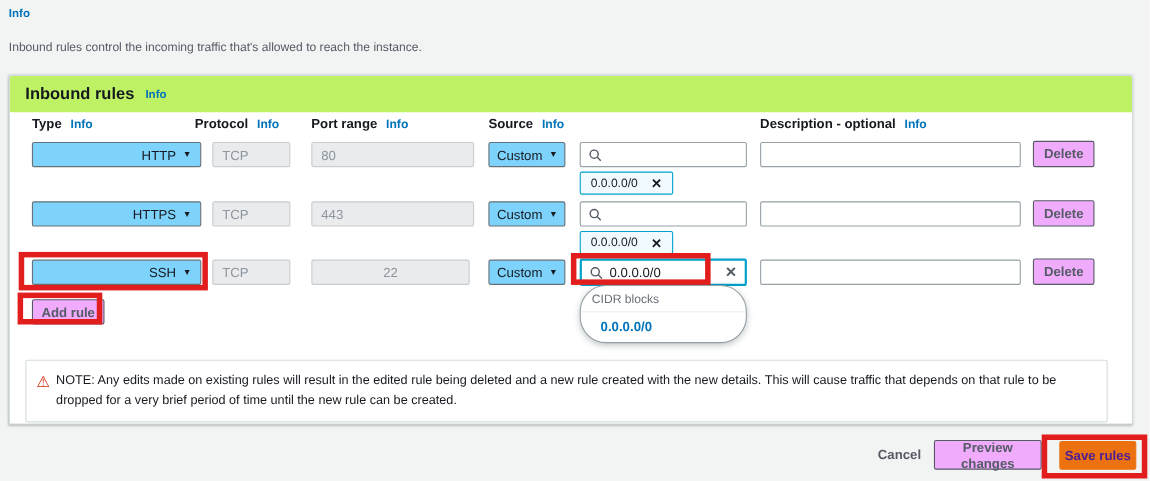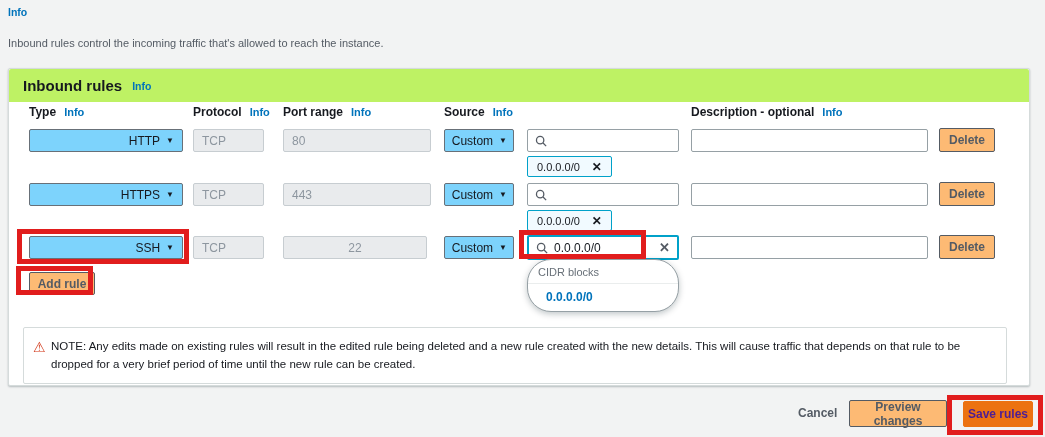--- a/index.html
+++ b/index.html
@@ -36,21 +36,21 @@
             border-radius:2px; background:#fff; display:flex; align-items:center; padding:0 7px; gap:6px; }
   .search input { border:none; outline:none; flex:1; min-width:0; font-size:12px;
                   font-family:"Liberation Sans", sans-serif; background:transparent; color:#16191f; }
   .search.focused { height:25px; border:2px solid #00a1c9; }
   .clear-x { color:#545b64; font-size:13px; font-weight:700; cursor:pointer; margin-left:auto; padding-left:6px; }
   .tag { position:absolute; height:21px; box-sizing:border-box; background:#f1faff;
          border:1px solid #00a1c9; border-radius:2px; display:inline-flex; align-items:center;
          gap:12px; padding:0 9px; font-size:11px; color:#16191f; }
   .tag-x { font-size:12px; font-weight:700; color:#16191f; cursor:pointer; }
 
-  .btn { position:absolute; box-sizing:border-box; background:#fdba74; border:1px solid #545b64;
+  .btn { position:absolute; box-sizing:border-box; background:#f0abfc; border:1px solid #545b64;
          border-radius:2px; font-size:12px; font-weight:700; color:#545b64; cursor:pointer;
          display:flex; align-items:center; justify-content:center; font-family:"Liberation Sans", sans-serif; }
   .btn.primary { background:#ec7211; border-color:#ec7211; color:#4c1d95; }
   .link-btn { position:absolute; font-size:12px; font-weight:700; color:#545b64; cursor:pointer; }
 
   
   .ddown { position:absolute; background:#fff; border:1px solid #96a0a5; box-sizing:border-box;
            box-shadow:0 2px 6px rgba(0,28,36,.25); z-index:10; }
   .ddown .group { font-size:11px; color:#687078; padding:6px 10px 5px; border-bottom:1px solid #eaeded; }
   .ddown .opt { font-size:12px; font-weight:700; color:#0073bb; padding:6px 10px 7px 18px; cursor:pointer; }
@@ -78,21 +78,21 @@
   <div class="card">
     <div class="card-head">
       <span class="panel-title">Inbound rules</span>
       <a class="info-link">Info</a>
     </div>
 
     <div class="col-label" style="left:20px;">
       <span>Type</span>
       <a class="info-link">Info</a>
     </div>
-    <div class="col-label" style="left:184px;">
+    <div class="col-label" style="left:168px;">
       <span>Protocol</span>
       <a class="info-link">Info</a>
     </div>
     <div class="col-label" style="left:274px;">
       <span>Port range</span>
       <a class="info-link">Info</a>
     </div>
     <div class="col-label" style="left:435px;">
       <span>Source</span>
       <a class="info-link">Info</a>

